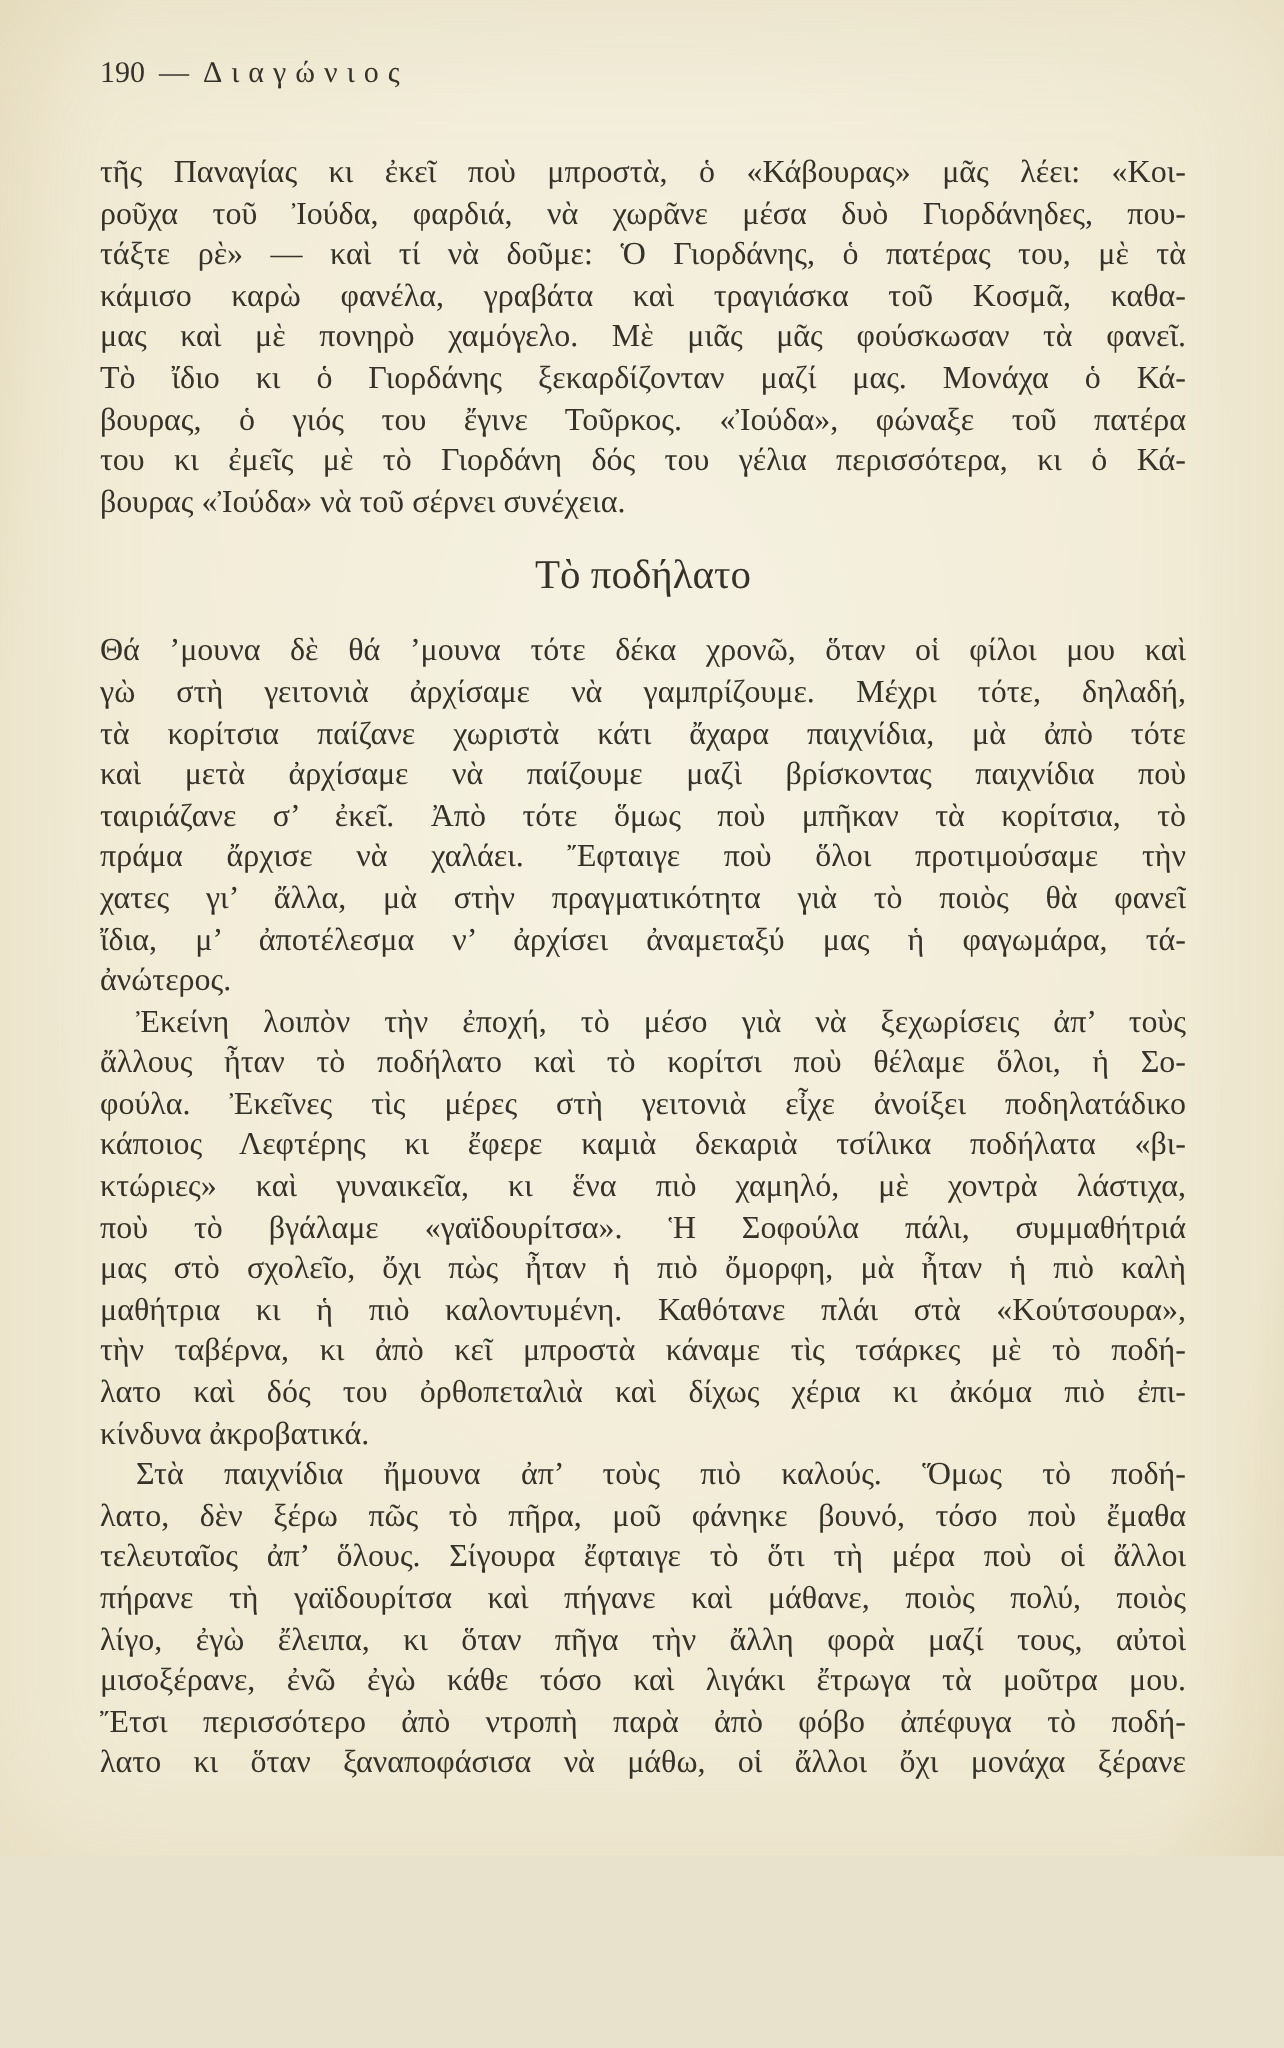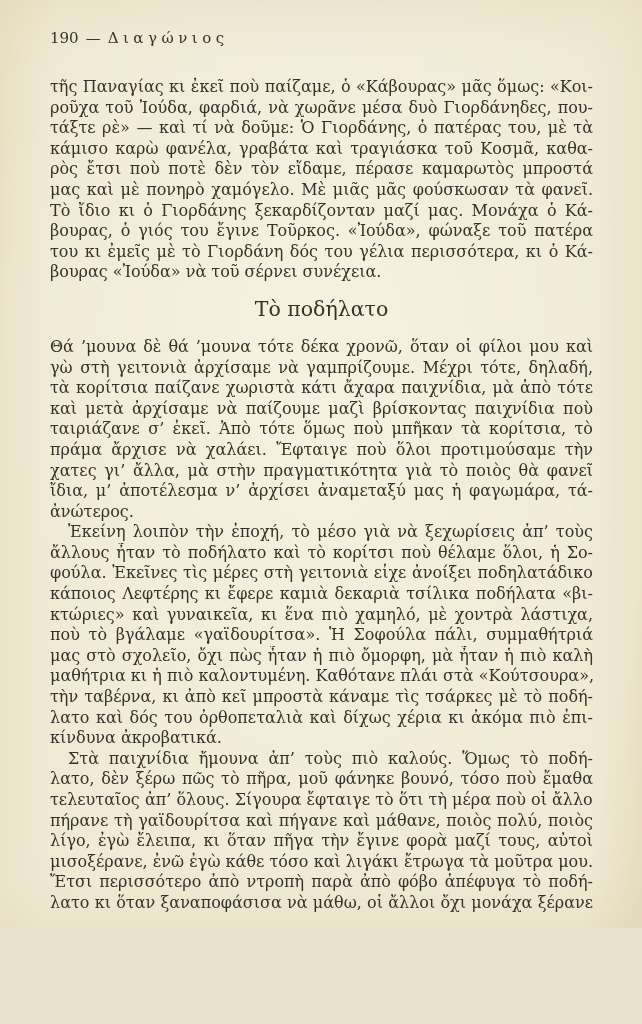--- a/index.html
+++ b/index.html
@@ -15,20 +15,21 @@
   .page{
     position:relative;
     width:642px;height:928px;
     background:
       radial-gradient(ellipse at 50% 40%, rgba(255,255,250,0.35), rgba(0,0,0,0) 70%),
       linear-gradient(100deg, rgba(222,208,170,0.25) 0%, rgba(0,0,0,0) 8%, rgba(0,0,0,0) 92%, rgba(216,200,160,0.3) 100%),
       var(--paper);
     box-shadow: inset 0 0 70px rgba(190,170,120,0.22);
     overflow:hidden;
     color:var(--ink);
+    font-family:Liberation Serif, serif;
   }
   .running-head{
     position:absolute;
     top:29px;left:50px;
     font-size:15px;
     color:var(--ink);
     white-space:nowrap;
   }
   .running-head .sep{margin:0 7px;}
   .running-head .journal{letter-spacing:4.5px;}
@@ -60,25 +61,24 @@
 </style>
 </head>
 <body>
 
 <div class="page">
   <div class="running-head">
     <span>190</span><span class="sep">—</span><span class="journal">Διαγώνιος</span>
   </div>
   <div id="content">
       <div class="para">
-        <div class="line">τῆς Παναγίας κι ἐκεῖ ποὺ παίζαμε, ὁ «Κάβουρας» μᾶς ὅμως: «Κοι-</div>
+        <div class="line">τῆς Παναγίας κι ἐκεῖ ποὺ μπροστὰ, ὁ «Κάβουρας» μᾶς λέει: «Κοι-</div>
         <div class="line">ροῦχα τοῦ Ἰούδα, φαρδιά, νὰ χωρᾶνε μέσα δυὸ Γιορδάνηδες, που-</div>
         <div class="line">τάξτε ρὲ» — καὶ τί νὰ δοῦμε: Ὁ Γιορδάνης, ὁ πατέρας του, μὲ τὰ</div>
         <div class="line">κάμισο καρὼ φανέλα, γραβάτα καὶ τραγιάσκα τοῦ Κοσμᾶ, καθα-</div>
-        <div class="line">ρὸς ἔτσι ποὺ ποτὲ δὲν τὸν εἴδαμε, πέρασε καμαρωτὸς μπροστά</div>
         <div class="line">μας καὶ μὲ πονηρὸ χαμόγελο. Μὲ μιᾶς μᾶς φούσκωσαν τὰ φανεῖ.</div>
         <div class="line">Τὸ ἴδιο κι ὁ Γιορδάνης ξεκαρδίζονταν μαζί μας. Μονάχα ὁ Κά-</div>
         <div class="line">βουρας, ὁ γιός του ἔγινε Τοῦρκος. «Ἰούδα», φώναξε τοῦ πατέρα</div>
         <div class="line">του κι ἐμεῖς μὲ τὸ Γιορδάνη δός του γέλια περισσότερα, κι ὁ Κά-</div>
         <div class="line last">βουρας «Ἰούδα» νὰ τοῦ σέρνει συνέχεια.</div>
       </div>
       <div class="section-heading">Τὸ ποδήλατο</div>
       <div class="para">
         <div class="line">Θά ’μουνα δὲ θά ’μουνα τότε δέκα χρονῶ, ὅταν οἱ φίλοι μου καὶ</div>
         <div class="line">γὼ στὴ γειτονιὰ ἀρχίσαμε νὰ γαμπρίζουμε. Μέχρι τότε, δηλαδή,</div>
@@ -101,19 +101,19 @@
         <div class="line">μαθήτρια κι ἡ πιὸ καλοντυμένη. Καθότανε πλάι στὰ «Κούτσουρα»,</div>
         <div class="line">τὴν ταβέρνα, κι ἀπὸ κεῖ μπροστὰ κάναμε τὶς τσάρκες μὲ τὸ ποδή-</div>
         <div class="line">λατο καὶ δός του ὀρθοπεταλιὰ καὶ δίχως χέρια κι ἀκόμα πιὸ ἐπι-</div>
         <div class="line last">κίνδυνα ἀκροβατικά.</div>
       </div>
       <div class="para indent">
         <div class="line">Στὰ παιχνίδια ἤμουνα ἀπ’ τοὺς πιὸ καλούς. Ὅμως τὸ ποδή-</div>
         <div class="line">λατο, δὲν ξέρω πῶς τὸ πῆρα, μοῦ φάνηκε βουνό, τόσο ποὺ ἔμαθα</div>
         <div class="line">τελευταῖος ἀπ’ ὅλους. Σίγουρα ἔφταιγε τὸ ὅτι τὴ μέρα ποὺ οἱ ἄλλοι</div>
         <div class="line">πήρανε τὴ γαϊδουρίτσα καὶ πήγανε καὶ μάθανε, ποιὸς πολύ, ποιὸς</div>
-        <div class="line">λίγο, ἐγὼ ἔλειπα, κι ὅταν πῆγα τὴν ἔγινε φορὰ μαζί τους, αὐτοὶ</div>
+        <div class="line">λίγο, ἐγὼ ἔλειπα, κι ὅταν πῆγα τὴν ἄλλη φορὰ μαζί τους, αὐτοὶ</div>
         <div class="line">μισοξέρανε, ἐνῶ ἐγὼ κάθε τόσο καὶ λιγάκι ἔτρωγα τὰ μοῦτρα μου.</div>
         <div class="line">Ἔτσι περισσότερο ἀπὸ ντροπὴ παρὰ ἀπὸ φόβο ἀπέφυγα τὸ ποδή-</div>
         <div class="line">λατο κι ὅταν ξαναποφάσισα νὰ μάθω, οἱ ἄλλοι ὄχι μονάχα ξέρανε</div>
       </div>
     </div>
 </div>
 
 </body></html>

